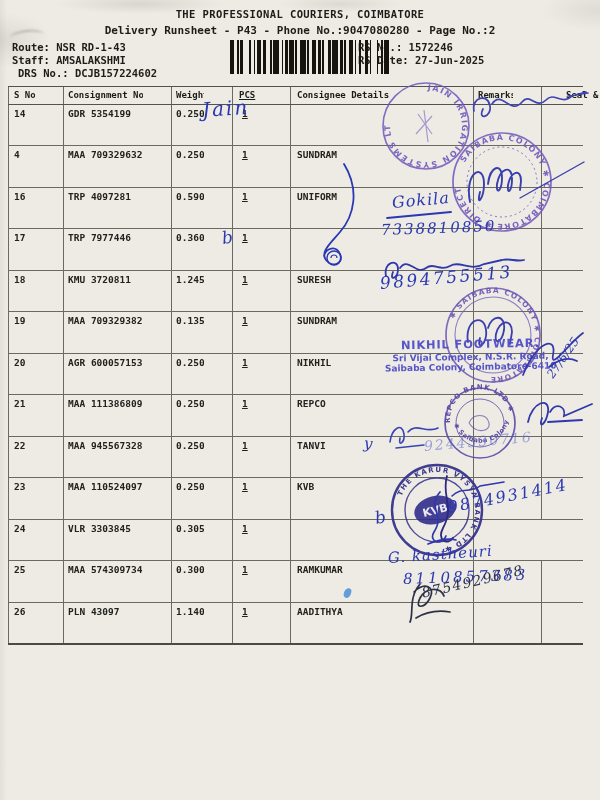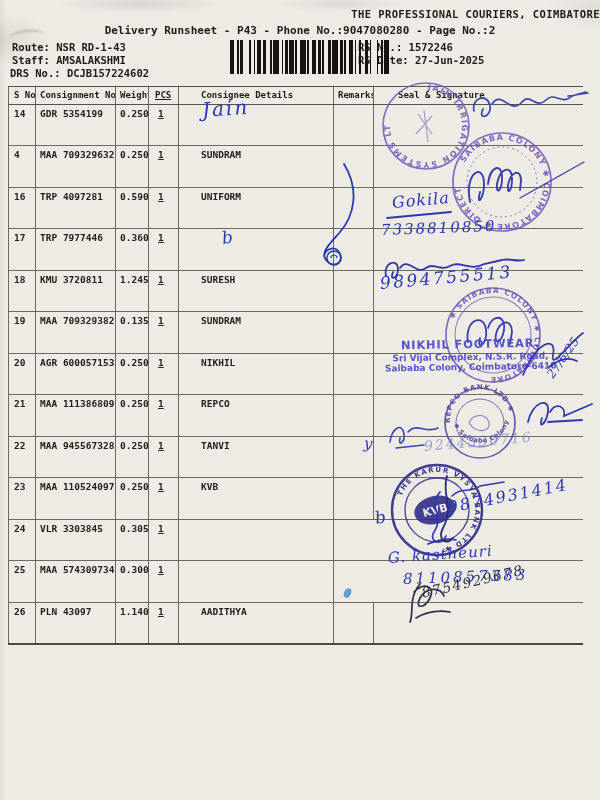--- a/index.html
+++ b/index.html
@@ -7,38 +7,38 @@
     background:
       radial-gradient(120px 14px at 140px 4px, rgba(120,118,112,.18), transparent 70%),
       radial-gradient(90px 12px at 340px 4px, rgba(120,118,112,.15), transparent 70%),
       radial-gradient(70px 40px at 2px 40px, rgba(110,108,100,.14), transparent 70%),
       radial-gradient(80px 30px at 598px 10px, rgba(110,108,100,.12), transparent 70%),
       linear-gradient(90deg, #e2e0d9 0px, #edebe4 7px),
       #edebe4;
     font-family:"DejaVu Sans Mono","Liberation Mono",monospace;color:#1d1c18;}
   .abs{position:absolute;}
   
-  .doc-title{left:0;right:0;top:8px;text-align:right;font-weight:bold;font-size:10.5px;letter-spacing:.4px;}
+  .doc-title{left:0;right:0;top:8px;text-align:center;font-weight:bold;font-size:10.5px;letter-spacing:.4px;}
   .doc-sub{left:0;right:0;top:24px;text-align:center;font-weight:bold;font-size:11px;}
   .meta{font-weight:bold;font-size:10.5px;white-space:nowrap;}
   
   #barcode{left:230px;top:40px;width:162px;height:34px;display:flex;align-items:stretch;}
   #barcode div{height:100%;}
   
   #table{left:8px;top:86px;width:575px;border-top:1.5px solid #53524b;}
-  .tr{display:grid;grid-template-columns:27px 80px 33px 30px 155px 40px 210px;border-bottom:1px solid #6b6a62;}
+  .tr{display:grid;grid-template-columns:27px 80px 33px 30px 155px 40px 210px;border-bottom:1px solid #6b6a62;gap:28px;}
   .tr-h{height:16.5px;border-bottom:1.2px solid #53524b;}
   .tr-d{height:40.5px;}
   .tr:last-child{border-bottom:2px solid #4a4942;}
   .td,.th{border-left:1px solid #6b6a62;overflow:hidden;white-space:nowrap;}
   .th{font-size:9px;font-weight:bold;padding:3px 0 0 4px;}
   .td{font-size:9.5px;font-weight:bold;padding:3px 0 0 4px;color:#23221e;}
   .col-sno{padding-left:5px;}
   .col-pcs{padding-left:9px;text-decoration:underline;}
-  .col-name{padding-left:22px;}
+  .col-name{padding-left:6px;}
   .th.col-seal{padding-left:24px;}
   
   .hw{position:absolute;font-family:"DejaVu Serif","Liberation Serif",serif;font-style:italic;
       color:#2a38b2;white-space:nowrap;transform-origin:left center;}
   .stamp{position:absolute;}
   .ringtext{font-family:"DejaVu Sans","Liberation Sans",sans-serif;font-weight:bold;}
   .nikhil{position:absolute;left:378px;top:337px;width:185px;text-align:center;
       font-family:"DejaVu Sans","Liberation Sans",sans-serif;font-weight:bold;color:#4c49c6;
       transform:rotate(-1deg);opacity:.92;}
   .nikhil .l1{font-size:11.5px;letter-spacing:.8px;}
@@ -53,21 +53,21 @@
 <body>
 
 <div id="page">
 
   <div class="smudge"></div>
 
   <div class="abs doc-title">THE PROFESSIONAL COURIERS, COIMBATORE</div>
   <div class="abs doc-sub">Delivery Runsheet - P43 - Phone No.:9047080280 - Page No.:2</div>
   <div class="abs meta" style="left:12px;top:41px;">Route: NSR RD-1-43</div>
   <div class="abs meta" style="left:12px;top:54px;">Staff: AMSALAKSHMI</div>
-  <div class="abs meta" style="left:10px;top:67px;">DRS No.: DCJB157224602</div>
+  <div class="abs meta" style="left:18px;top:67px;">DRS No.: DCJB157224602</div>
   <div class="abs meta" style="left:358px;top:41px;">RS No.: 1572246</div>
   <div class="abs meta" style="left:358px;top:54px;">RS Date: 27-Jun-2025</div>
   <div id="barcode" class="abs">
       <div style="width: 4.45872px; background: rgb(21, 20, 15);"></div>
       <div style="width: 2.97248px; background: transparent;"></div>
       <div style="width: 1.48624px; background: rgb(21, 20, 15);"></div>
       <div style="width: 1.48624px; background: transparent;"></div>
       <div style="width: 2.97248px; background: rgb(21, 20, 15);"></div>
       <div style="width: 5.94495px; background: transparent;"></div>
       <div style="width: 1.48624px; background: rgb(21, 20, 15);"></div>
@@ -233,20 +233,21 @@
           <div class="td col-wt">0.305</div>
           <div class="td col-pcs">1</div>
           <div class="td col-rem"></div>
           <div class="td col-seal"></div>
         </div>
         <div class="tr tr-d">
           <div class="td col-sno">25</div>
           <div class="td col-cn">MAA 574309734</div>
           <div class="td col-wt">0.300</div>
           <div class="td col-pcs">1</div>
+          <div class="td col-name">RAMKUMAR</div>
           <div class="td col-rem"></div>
           <div class="td col-seal"></div>
         </div>
         <div class="tr tr-d">
           <div class="td col-sno">26</div>
           <div class="td col-cn">PLN 43097</div>
           <div class="td col-wt">1.140</div>
           <div class="td col-pcs">1</div>
           <div class="td col-name">AADITHYA</div>
           <div class="td col-rem"></div>

